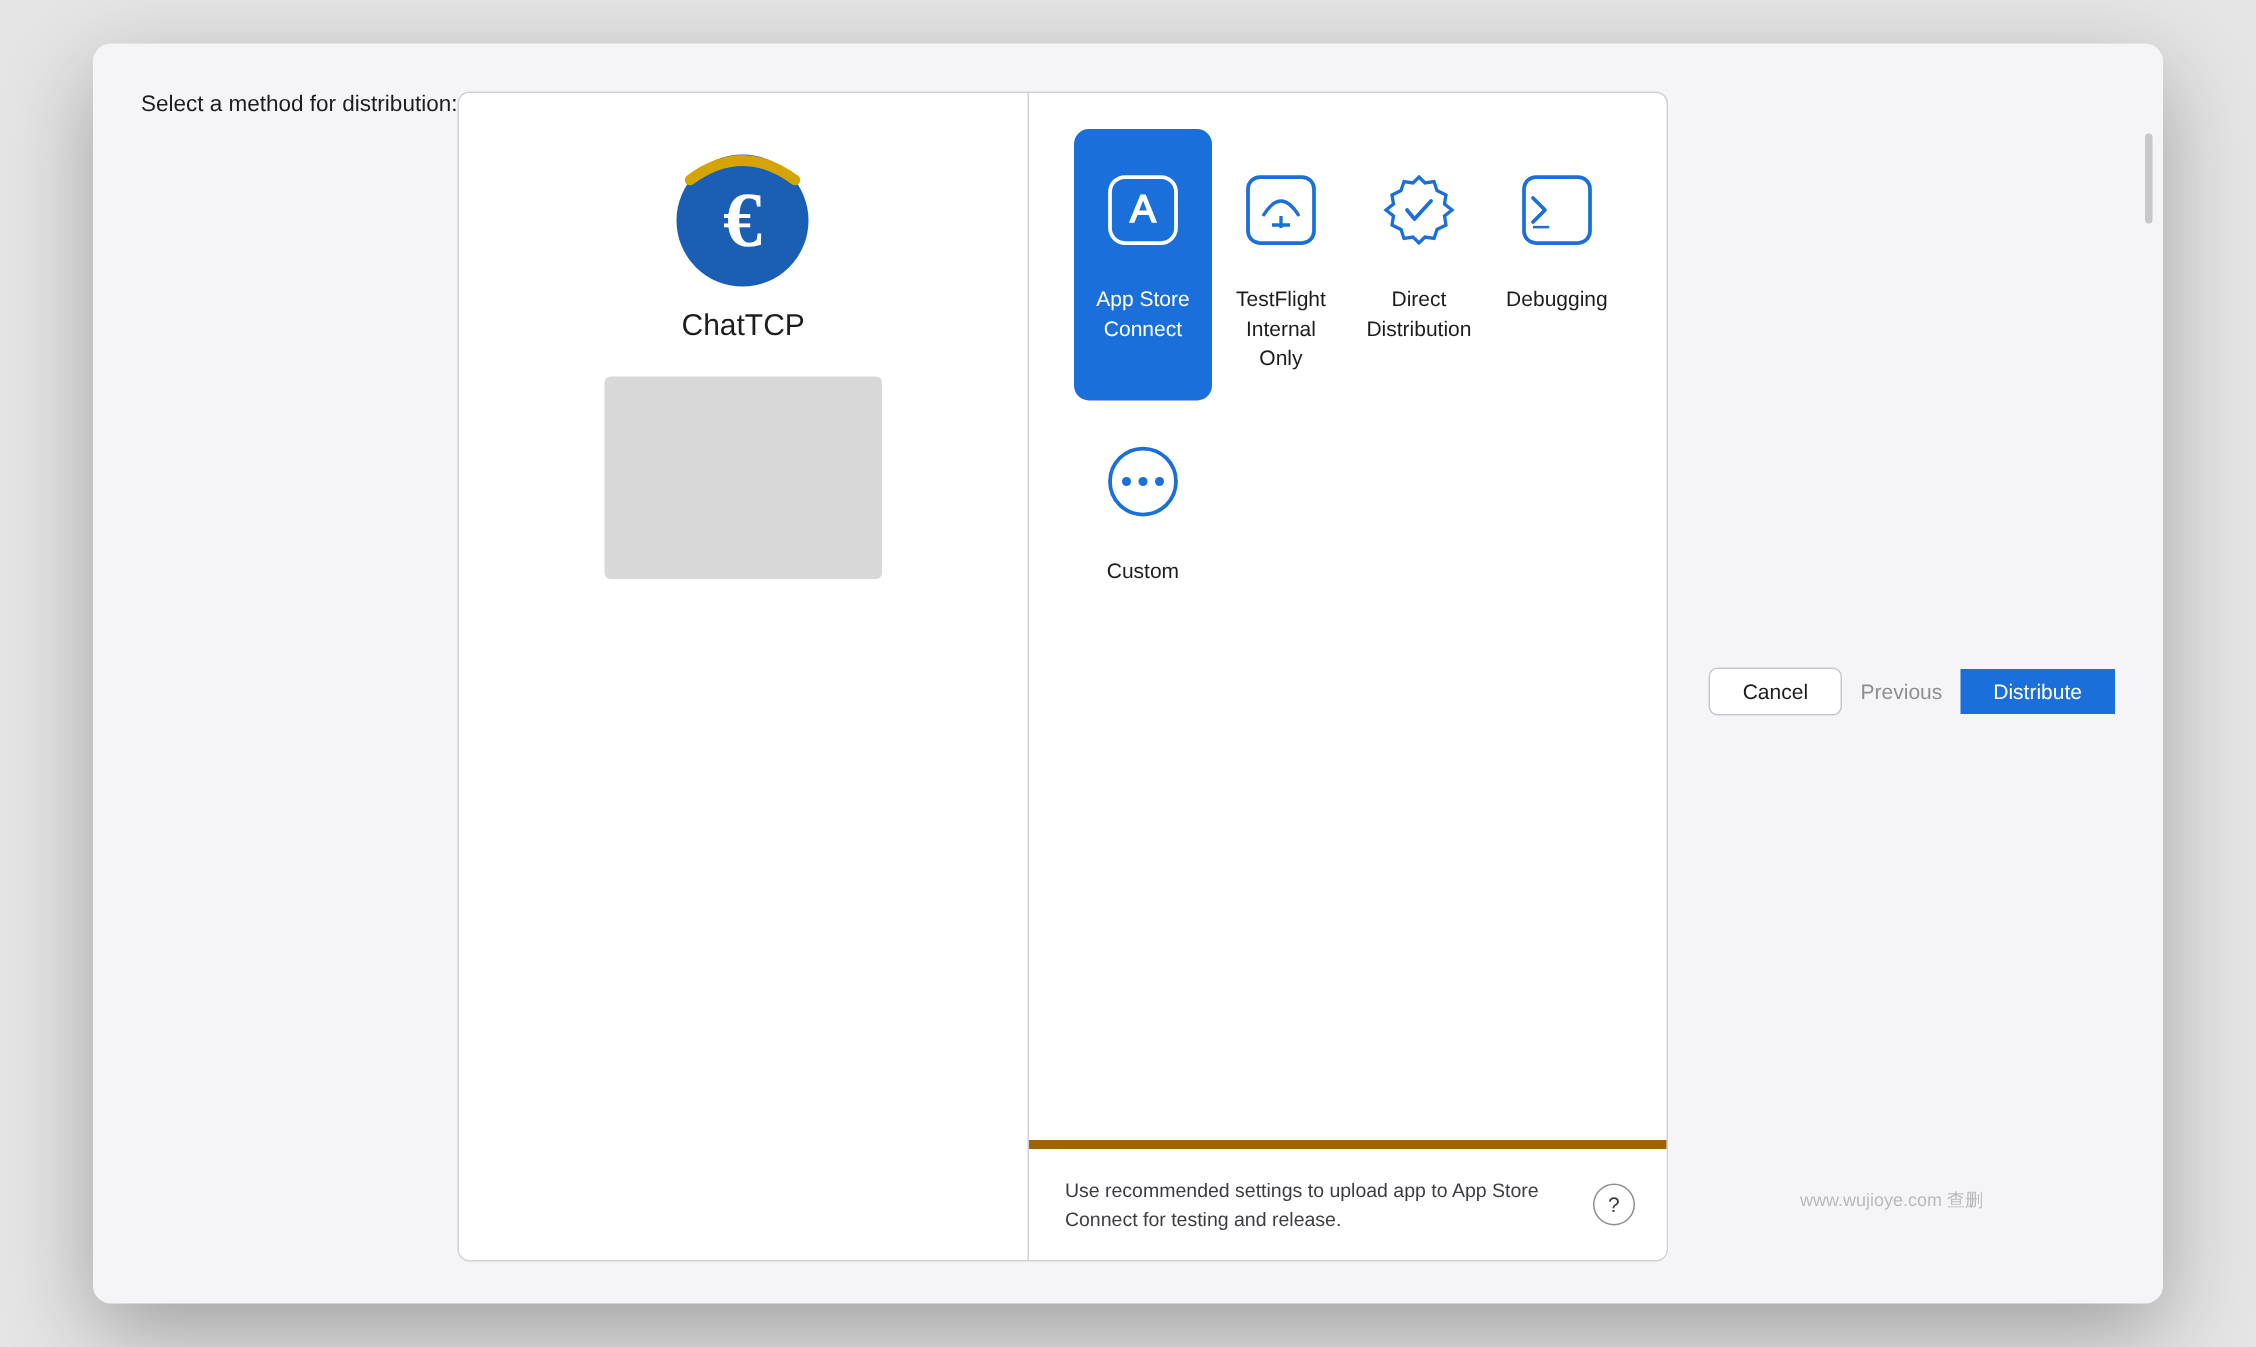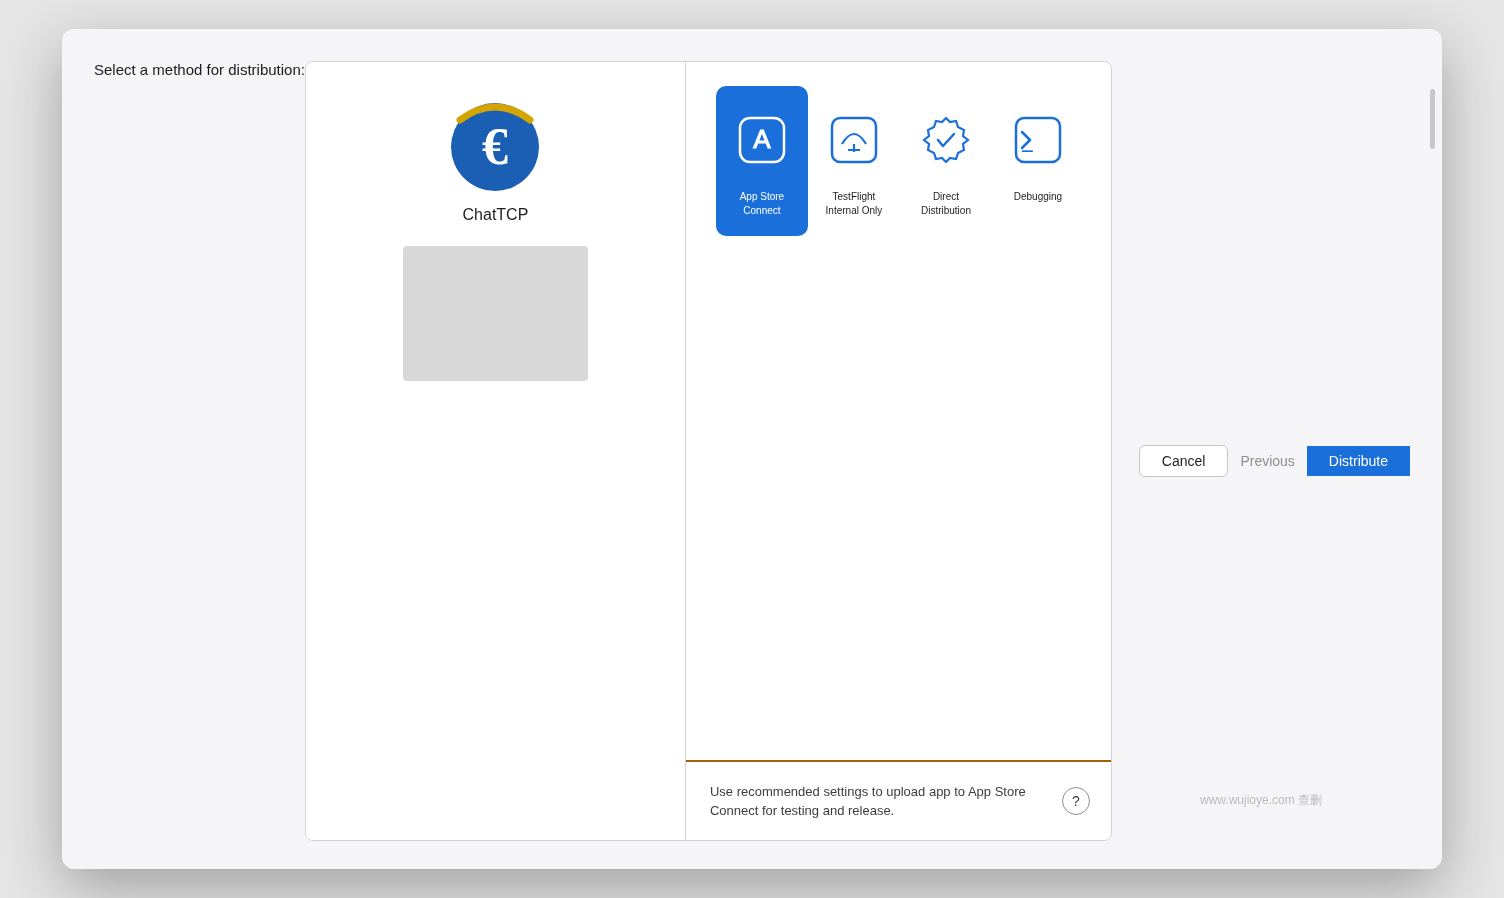--- a/index.html
+++ b/index.html
@@ -60,21 +60,21 @@
       align-items: center;
       gap: 14px;
     }
 
     .app-icon {
       width: 90px;
       height: 90px;
     }
 
     .app-name {
-      font-size: 16px;
+      font-size: 20px;
       font-weight: 400;
       color: #1d1d1f;
     }
 
     .app-thumbnail {
       width: 185px;
       height: 135px;
       background: #d8d8d8;
       border-radius: 4px;
       margin-top: 8px;
@@ -122,29 +122,29 @@
       align-items: center;
       justify-content: center;
     }
 
     .option-item.selected .option-icon-box svg {
       stroke: #fff;
       fill: none;
     }
 
     .option-label {
-      font-size: 10px;
+      font-size: 14px;
       font-weight: 400;
       color: #1d1d1f;
       text-align: center;
       line-height: 1.4;
     }
 
     .description-bar {
-      border-top: 2px solid #a16207;
+      border-top: 6px solid #a16207;
       padding: 16px 24px;
       display: flex;
       align-items: center;
       justify-content: space-between;
       min-height: 80px;
       background: #fff;
     }
 
     .description-text {
       font-size: 13px;
@@ -314,20 +314,31 @@
           <div class="option-icon-box">
             <svg class="icon-svg" viewBox="0 0 52 52" fill="none" xmlns="http://www.w3.org/2000/svg">
               <rect x="4" y="4" width="44" height="44" rx="8" stroke="#1a6fdb" stroke-width="2.5" fill="none"></rect>
               <text x="10" y="34" font-size="18" fill="#1a6fdb" font-family="monospace" font-weight="bold">_</text>
               <polyline points="10,18 18,26 10,34" stroke="#1a6fdb" stroke-width="2.5" fill="none" stroke-linecap="round" stroke-linejoin="round"></polyline>
             </svg>
           </div>
           <div class="option-label">Debugging</div>
         </div>
 
+        <div class="option-item">
+          <div class="option-icon-box">
+            <svg class="icon-svg" viewBox="0 0 52 52" fill="none" xmlns="http://www.w3.org/2000/svg">
+              <circle cx="26" cy="26" r="22" stroke="#1a6fdb" stroke-width="2.5" fill="none"></circle>
+              <circle cx="15" cy="26" r="3" fill="#1a6fdb"></circle>
+              <circle cx="26" cy="26" r="3" fill="#1a6fdb"></circle>
+              <circle cx="37" cy="26" r="3" fill="#1a6fdb"></circle>
+            </svg>
+          </div>
+          <div class="option-label">Custom</div>
+        </div>
 
       </div>
 
       <div class="description-bar">
         <div class="description-text">Use recommended settings to upload app to App Store Connect for testing and release.</div>
         <button class="help-button">?</button>
       </div>
     </div>
   </div>
 

